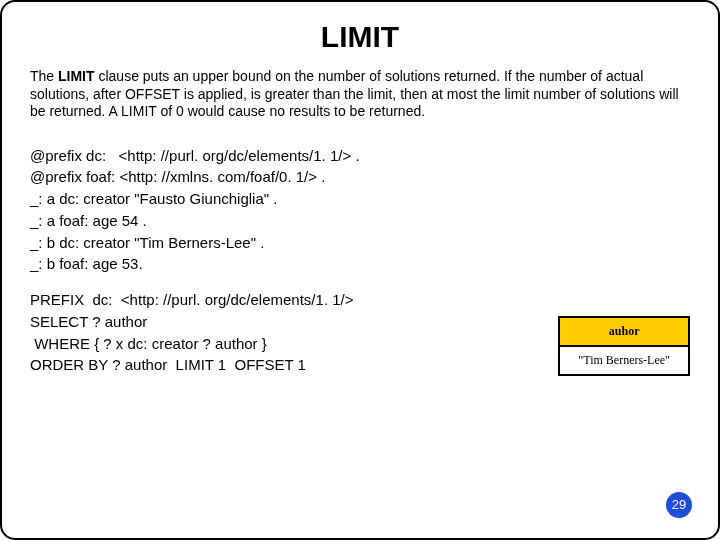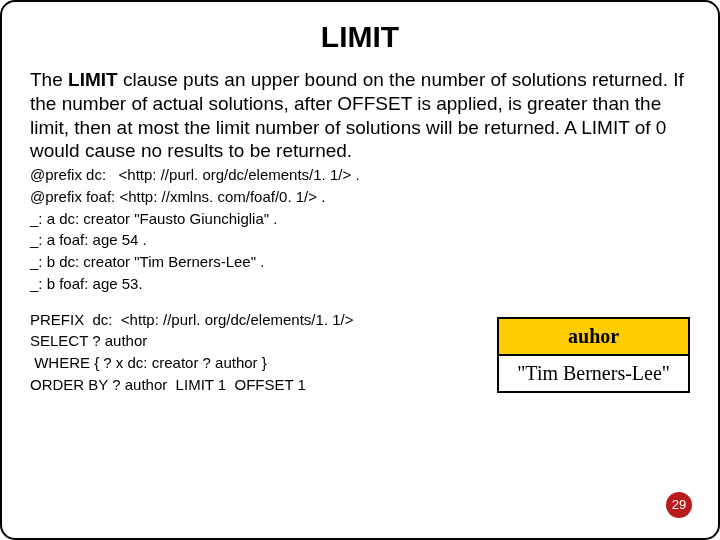--- a/index.html
+++ b/index.html
@@ -21,23 +21,23 @@
     border-radius: 15px;
     padding: 18px 28px 0 28px;
   }
   .title {
     text-align: center;
     font-size: 30px;
     font-weight: bold;
     margin: 0 0 14px 0;
   }
   .desc {
-    font-size: 19px;
+    font-size: 14px;
     line-height: 1.25;
-    margin-bottom: 1px;
+    margin-bottom: 24px;
   }
   .desc .kw { font-weight: bold; }
   .section-label {
     font-size: 15px;
     font-weight: bold;
     margin: 4px 0 2px 0;
   }
   .code {
     font-size: 15px;
     line-height: 1.45;
@@ -48,41 +48,42 @@
     display: flex;
     align-items: flex-start;
     gap: 20px;
     margin-top: 14px;
   }
   .query-col { flex: 1 1 auto; }
   .table-col { flex: 0 0 auto; padding-top: 8px; }
   table.result {
     border-collapse: collapse;
     font-family: "Times New Roman", Times, serif;
-    font-size: 20px;
+    font-size: 12px;
+    margin-top: 19px;
   }
   table.result th,
   table.result td {
     border: 2px solid #000;
     padding: 6px 18px;
     text-align: center;
     white-space: nowrap;
   }
   table.result th {
     background: #ffcc00;
     font-weight: bold;
   }
   .pagenum {
     position: absolute;
     right: 26px;
     bottom: 20px;
     width: 26px;
     height: 26px;
     border-radius: 50%;
-    background: #b91c1c;
+    background: #1d4ed8;
     color: #fff;
     font-size: 13px;
     line-height: 26px;
     text-align: center;
   }
 </style>
 </head>
 <body>
 
 <div class="slide">

